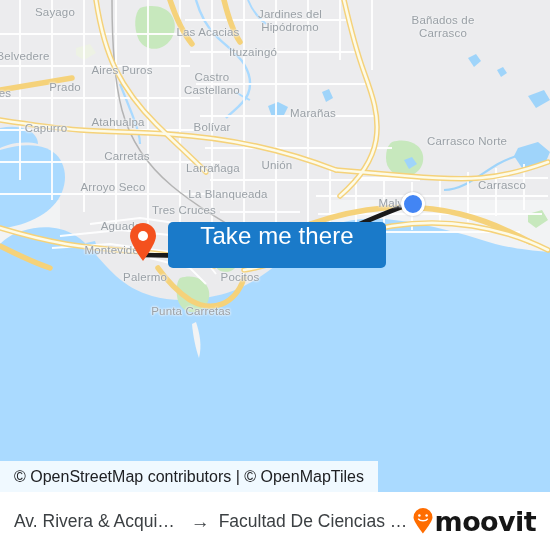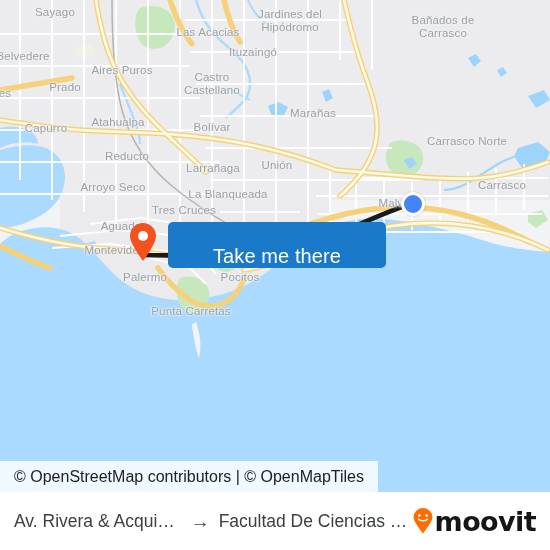--- a/index.html
+++ b/index.html
@@ -58,26 +58,26 @@
 
   
   #take-me-there {
     position: absolute;
     left: 168px; top: 222px;
     width: 218px; height: 46px;
     background: #1a7ac9;
     border: none;
     border-radius: 5px;
     color: #ffffff;
-    font-size: 20px;
+    font-size: 24px;
     font-family: "Liberation Sans", sans-serif;
     letter-spacing: .1px;
     cursor: pointer;
     display: flex;
-    align-items: flex-end;
+    align-items: flex-start;
     justify-content: center;
   }
 
   
   #attribution {
     position: absolute;
     left: 0; top: 461px;
     height: 31px;
     padding: 0 14px;
     display: flex;
@@ -305,21 +305,21 @@
         <div class="map-label" style="left: 253px; top: 52px;">Ituzaingó</div>
         <div class="map-label" style="left: 65px; top: 87px;">Prado</div>
         <div class="map-label" style="left: 212px; top: 83px;">Castro
 Castellano</div>
         <div class="map-label" style="left: 5px; top: 93px;">es</div>
         <div class="map-label" style="left: 118px; top: 122px;">Atahualpa</div>
         <div class="map-label" style="left: 212px; top: 127px;">Bolívar</div>
         <div class="map-label" style="left: 307px; top: 113px; padding-left: 12px;">Marañas</div>
         <div class="map-label" style="left: 46px; top: 128px;">Capurro</div>
         <div class="map-label" style="left: 467px; top: 141px;">Carrasco Norte</div>
-        <div class="map-label" style="left: 127px; top: 156px;">Reducto</div>
+        <div class="map-label" style="left: 127px; top: 156px;">Carretas</div>
         <div class="map-label" style="left: 213px; top: 168px;">Larrañaga</div>
         <div class="map-label" style="left: 277px; top: 165px;">Unión</div>
         <div class="map-label" style="left: 502px; top: 185px;">Carrasco</div>
         <div class="map-label" style="left: 113px; top: 187px;">Arroyo Seco</div>
         <div class="map-label" style="left: 228px; top: 194px;">La Blanqueada</div>
         <div class="map-label" style="left: 184px; top: 210px;">Tres Cruces</div>
         <div class="map-label" style="left: 121px; top: 226px;">Aguada</div>
         <div class="map-label" style="left: 391px; top: 203px;">Malv</div>
         <div class="map-label" style="left: 115px; top: 250px;">Montevideo</div>
         <div class="map-label" style="left: 145px; top: 277px;">Palermo</div>

